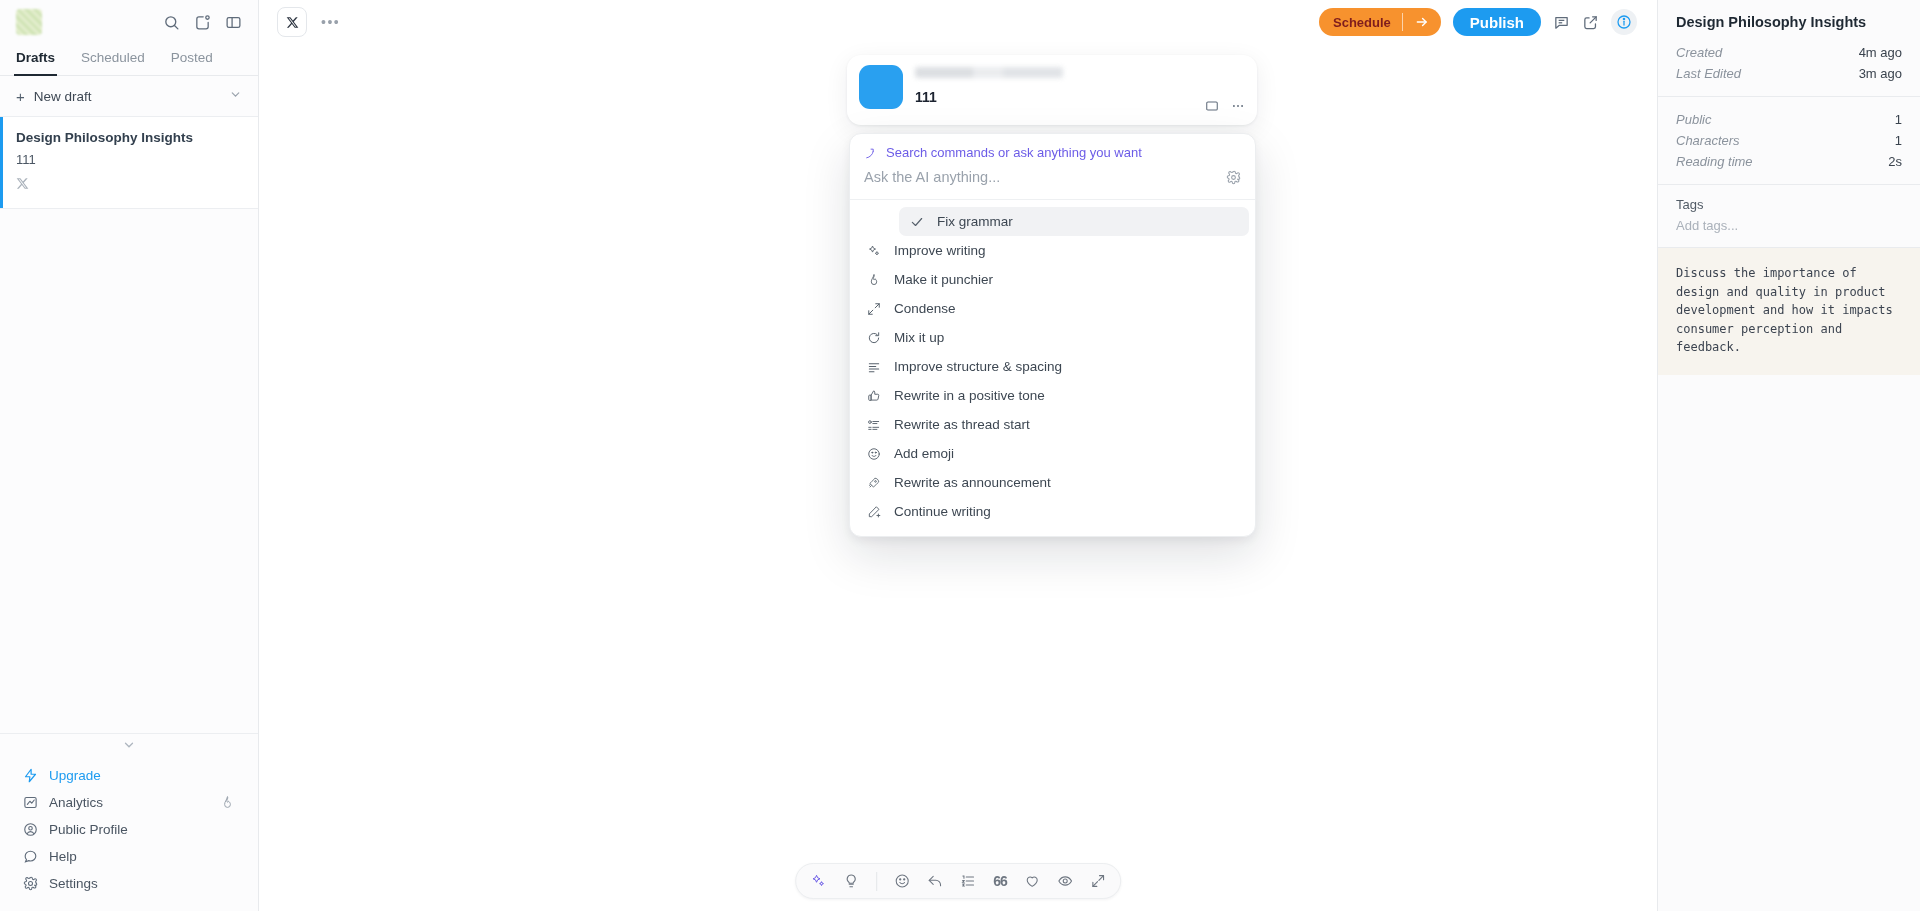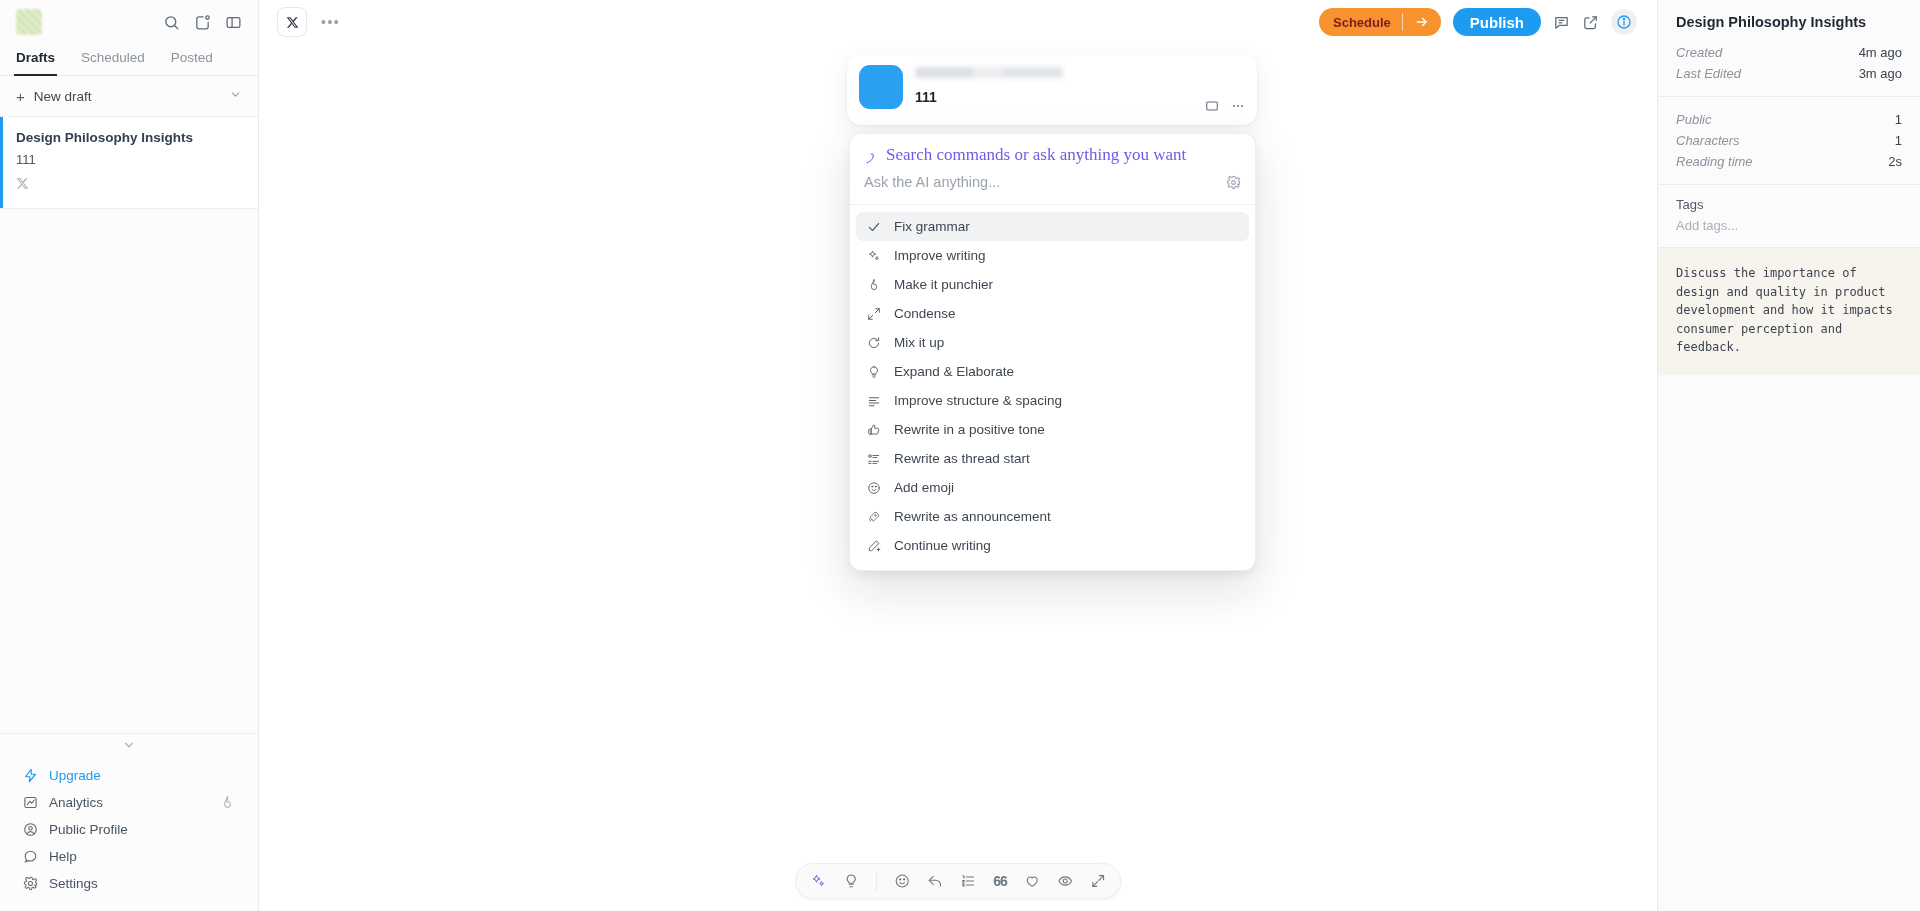--- a/index.html
+++ b/index.html
@@ -123,39 +123,39 @@
 
   
   .palette {
     position: absolute; left: 590px; top: 133px; width: 407px;
     background: #fff; border-radius: 12px; border: 1px solid #eceef0;
     box-shadow: 0 4px 10px rgba(16,24,40,.06), 0 18px 48px rgba(16,24,40,.13);
     overflow: hidden; z-index: 20;
   }
   .pal-hint {
     display: flex; align-items: flex-end; gap: 9px;
-    padding: 11px 14px 5px; font-size: 17px; color: #6c5ce7; font-family: Liberation Serif, serif;
+    padding: 11px 14px 5px; font-size: 13px; color: #6c5ce7;
   }
   .pal-input-row {
     display: flex; align-items: center; gap: 10px;
     padding: 4px 14px 14px; border-bottom: 1px solid #eef0f2;
   }
   .pal-input {
     flex: 1; border: none; outline: none; font-size: 14.5px; color: #2b3440;
     font-family: "Liberation Sans", sans-serif; background: transparent;
   }
   .pal-input::placeholder { color: #9aa2ac; }
   .pal-gear { color: #98a0aa; cursor: pointer; }
   .pal-list { padding: 7px 6px 10px; }
   .pal-item {
     display: flex; align-items: center; gap: 13px;
     height: 29px; padding: 0 10px; border-radius: 7px;
     font-size: 13.5px; color: #3d4752; cursor: pointer;
   }
-  .pal-item.sel { background: #f1f2f4; }
+  .pal-item.sel { background: #f1f2f4; margin-left: 43px; }
   .pal-item .ic { color: #57616c; width: 15px; }
 
   
   .bottom-bar {
     position: absolute; left: 50%; transform: translateX(-50%); bottom: 12px;
     height: 36px; background: #fafafb; border: 1px solid #eceef0; border-radius: 999px;
     display: flex; align-items: center; padding: 0 14px; gap: 17px;
     box-shadow: 0 1px 3px rgba(16,24,40,.05);
   }
   .bottom-bar .ic { color: #6e7681; cursor: pointer; }
@@ -432,30 +432,20 @@
         <div class="pal-item">
           <span class="ic">
             <svg width="14" height="14" viewBox="0 0 24 24" fill="none" stroke="currentColor" stroke-width="1.7" stroke-linecap="round">
                 <path d="M20 12a8 8 0 1 1-2.6-5.9"></path>
                 <polyline points="20 3 20 8 15 8"></polyline>
               </svg>
           </span>
           <span>Mix it up</span>
         </div>
 
-        <div class="pal-item">
-          <span class="ic">
-            <svg width="14" height="14" viewBox="0 0 24 24" fill="none" stroke="currentColor" stroke-width="1.6" stroke-linecap="round">
-                <path d="M9 17h6"></path>
-                <path d="M10 20.5h4"></path>
-                <path d="M12 3a6 6 0 0 0-3.5 10.9c.4.3.5.7.5 1.1v.5h6v-.5c0-.4.1-.8.5-1.1A6 6 0 0 0 12 3z"></path>
-              </svg>
-          </span>
-          <span>Expand &amp; Elaborate</span>
-        </div>
 
         <div class="pal-item">
           <span class="ic">
             <svg width="14" height="14" viewBox="0 0 24 24" fill="none" stroke="currentColor" stroke-width="1.8" stroke-linecap="round">
                 <line x1="4" y1="6.5" x2="20" y2="6.5"></line>
                 <line x1="4" y1="11" x2="15" y2="11"></line>
                 <line x1="4" y1="15.5" x2="20" y2="15.5"></line>
                 <line x1="4" y1="20" x2="12" y2="20"></line>
               </svg>
           </span>

